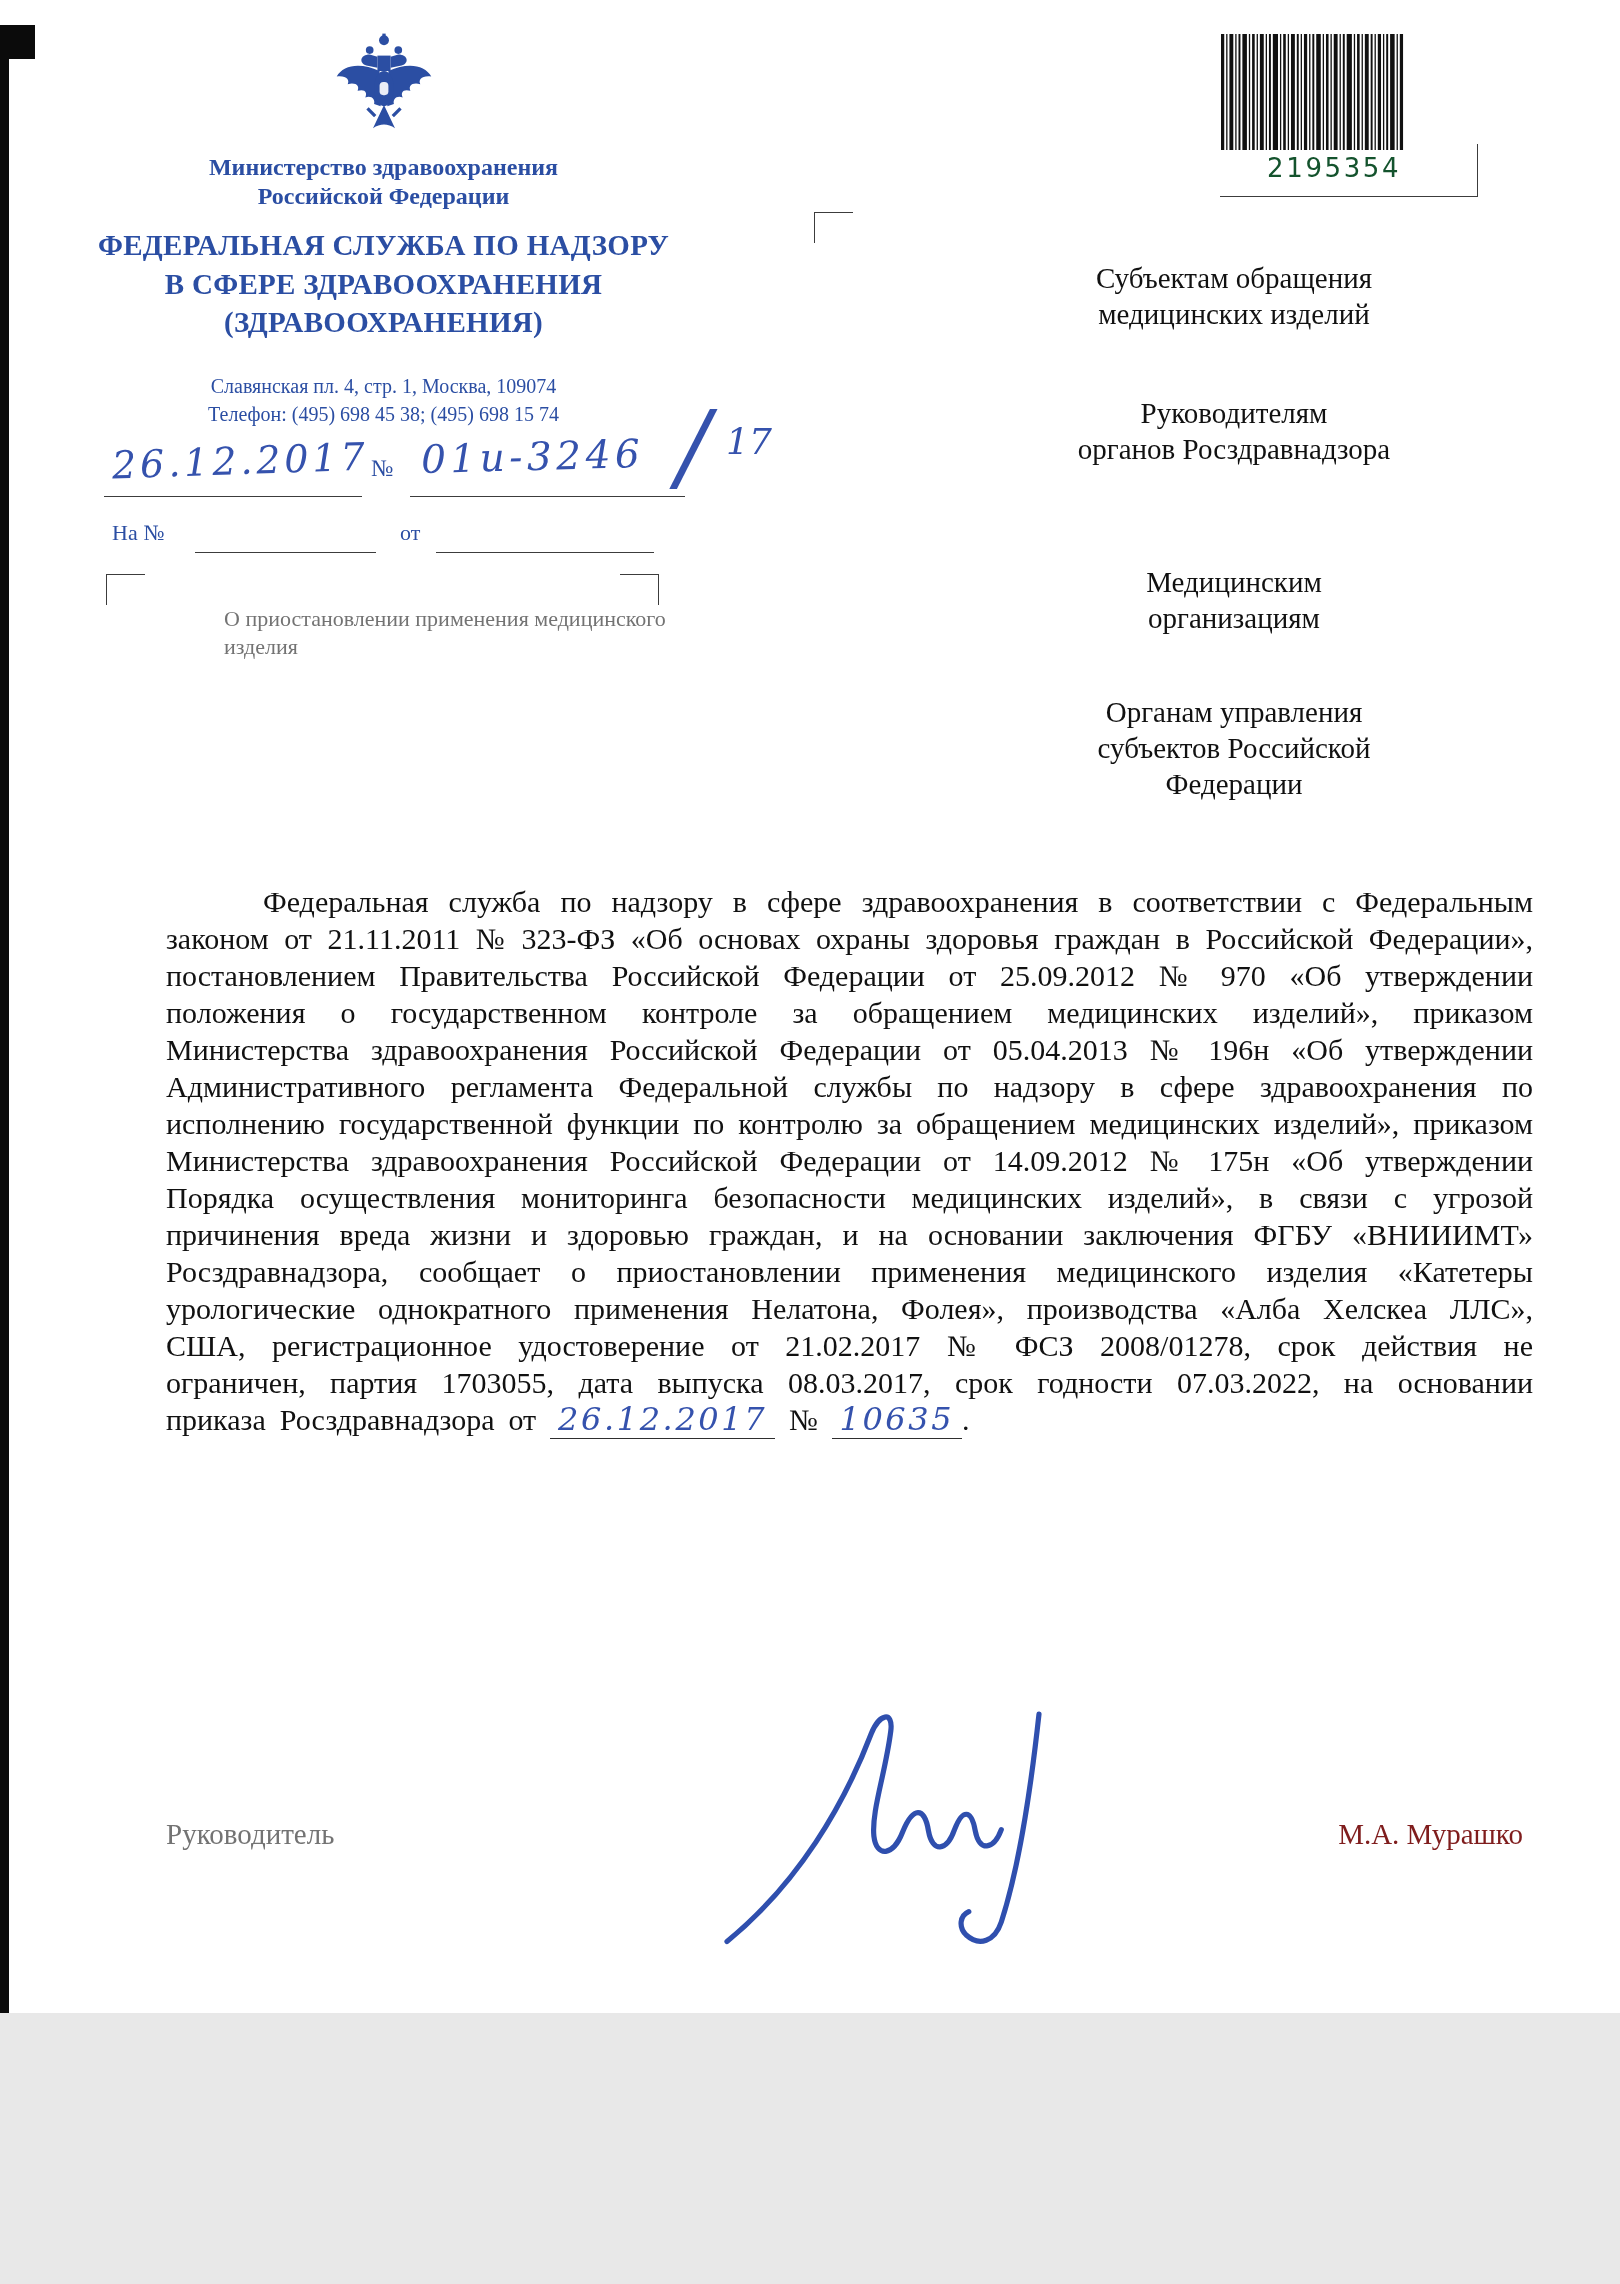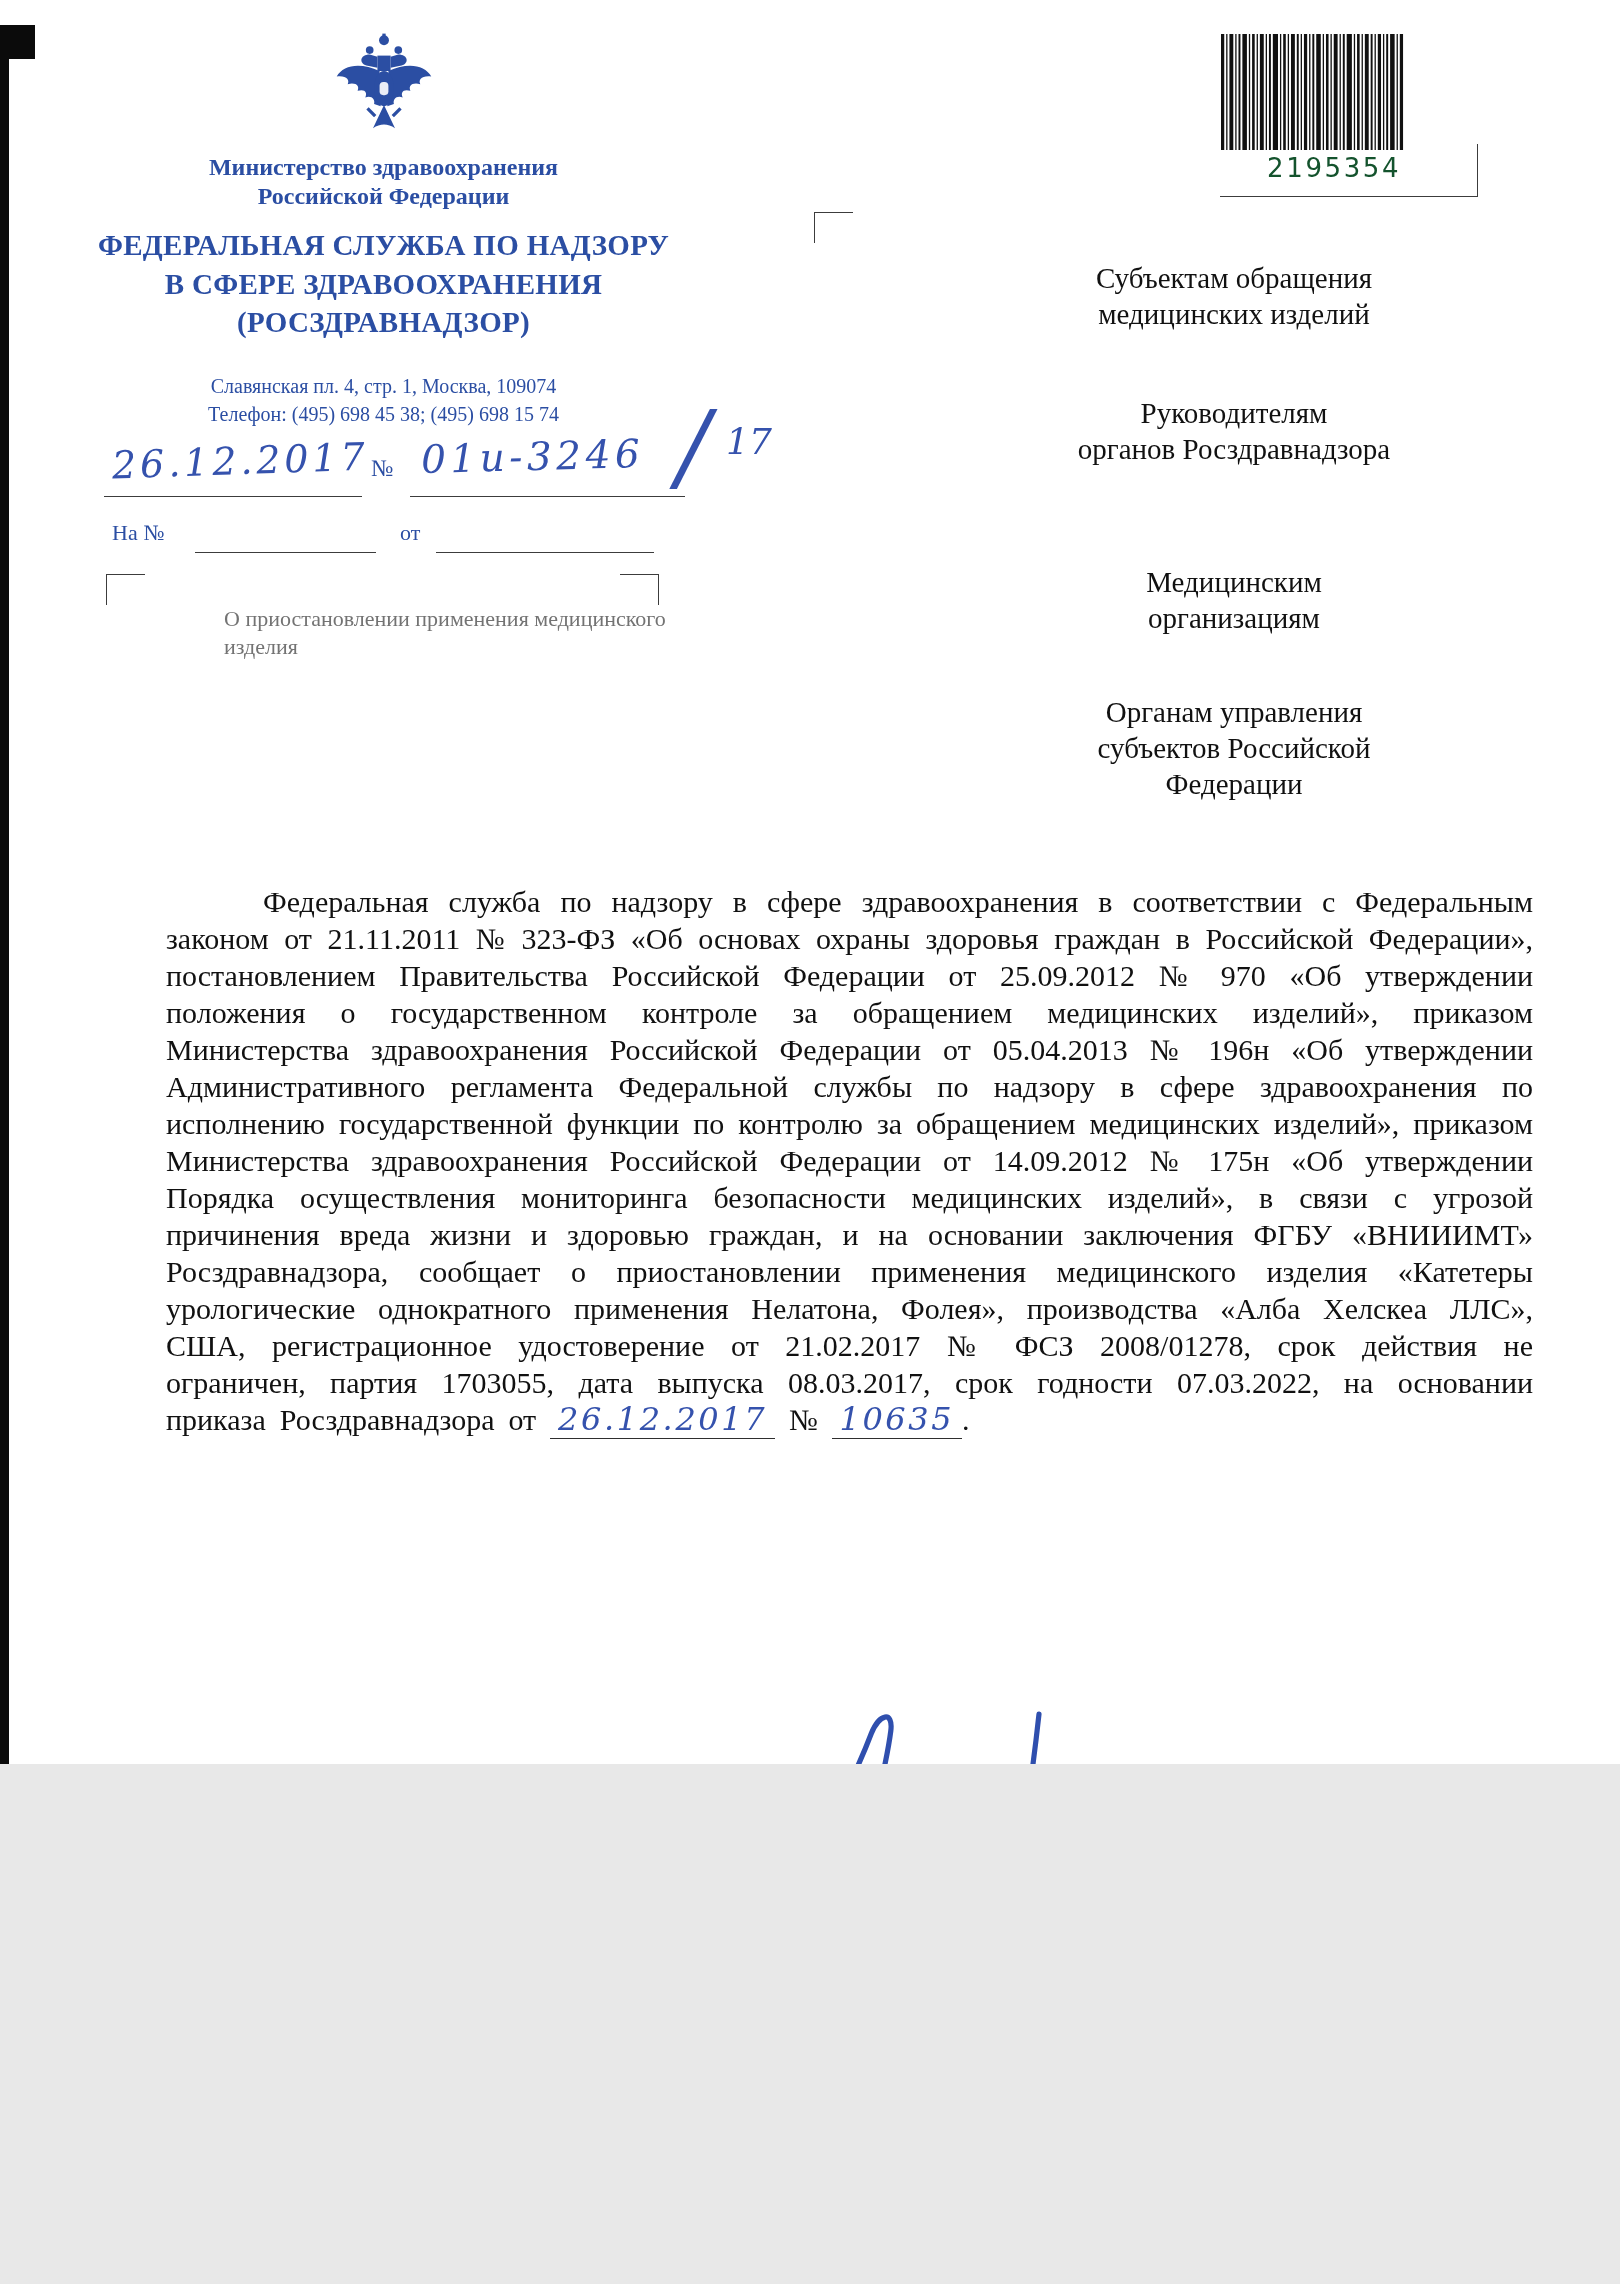--- a/index.html
+++ b/index.html
@@ -2,21 +2,21 @@
 <html style="--header-blue: #2b4ea3; --ink-blue: #3552ad;font-size:10.4px"><head>
 <meta charset="utf-8">
 <style>
   :root{
     --header-blue:#2b4ea3;
     --ink-blue:#3552ad;
   }
   html,body{margin:0;padding:0;background:#e8e8e8;}
   .page{
     position:relative;
-    width:1620px;height:1764px;
+    width:1620px;height:2013px;
     background:#ffffff;
     font-family:"Liberation Serif",serif;
     color:#111;
     overflow:hidden;
   }
   
   .edge-left{position:absolute;left:0;top:26px;width:9px;height:2224px;background:#0b0b0b;}
   .edge-nub-top{position:absolute;left:0;top:25px;width:35px;height:34px;background:#0b0b0b;}
   .edge-nub-bottom{position:absolute;left:0;top:2216px;width:35px;height:32px;background:#0b0b0b;}
 
@@ -111,21 +111,21 @@
       </g>
       <rect x="92" y="90" width="16" height="24" rx="7" fill="#ffffff" opacity="0.9"></rect>
     </svg>
     <div class="ministry">
       <div>Министерство здравоохранения</div>
       <div>Российской Федерации</div>
     </div>
     <div class="service">
       <div>ФЕДЕРАЛЬНАЯ СЛУЖБА ПО НАДЗОРУ</div>
       <div>В СФЕРЕ ЗДРАВООХРАНЕНИЯ</div>
-      <div>(РОСЗДРАВНАДЗОР)</div>
+      <div>(ЗДРАВООХРАНЕНИЯ)</div>
     </div>
     <div class="addr-line">Славянская пл. 4, стр. 1, Москва, 109074</div>
     <div class="phone-line">Телефон: (495) 698 45 38; (495) 698 15 74</div>
   </div>
 
   <span class="hw hw-date">26.12.2017</span>
   <span class="no-label">№</span>
   <span class="hw hw-num">01и-3246</span>
   <span class="hw hw-slash">/</span>
   <span class="hw hw-year">17</span>

